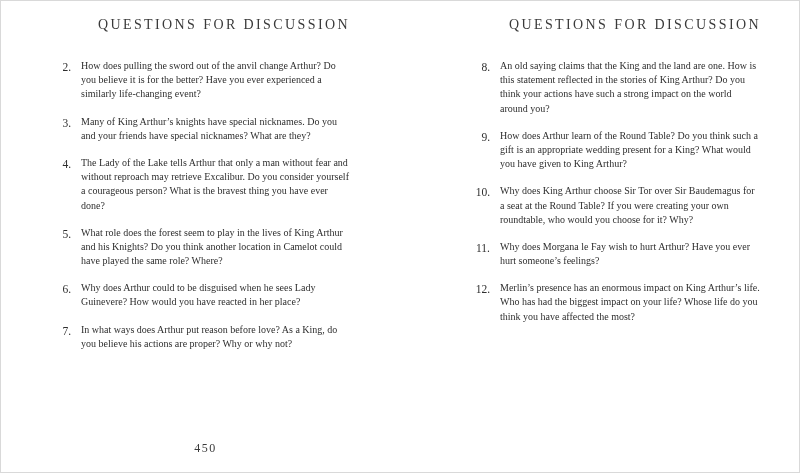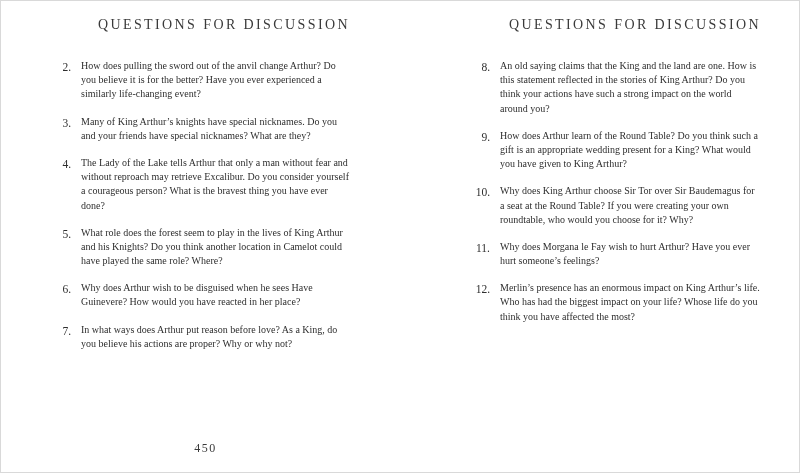--- a/index.html
+++ b/index.html
@@ -92,21 +92,21 @@
       <div class="question">
         <span class="q-num">4.</span>
         <span class="q-text">The Lady of the Lake tells Arthur that only a man without fear and without reproach may retrieve Excalibur. Do you consider yourself a courageous person? What is the bravest thing you have ever done?</span>
       </div>
       <div class="question">
         <span class="q-num">5.</span>
         <span class="q-text">What role does the forest seem to play in the lives of King Arthur and his Knights? Do you think another location in Camelot could have played the same role? Where?</span>
       </div>
       <div class="question">
         <span class="q-num">6.</span>
-        <span class="q-text">Why does Arthur wish to be disguised when he sees Have Guinevere? How would you have reacted in her place?</span>
+        <span class="q-text">Why does Arthur could to be disguised when he sees Lady Guinevere? How would you have reacted in her place?</span>
       </div>
       <div class="question">
         <span class="q-num">7.</span>
         <span class="q-text">In what ways does Arthur put reason before love? As a King, do you believe his actions are proper? Why or why not?</span>
       </div>
     </div>
     <div class="page-number">450</div>
   </section>
 
   <section class="page right">

